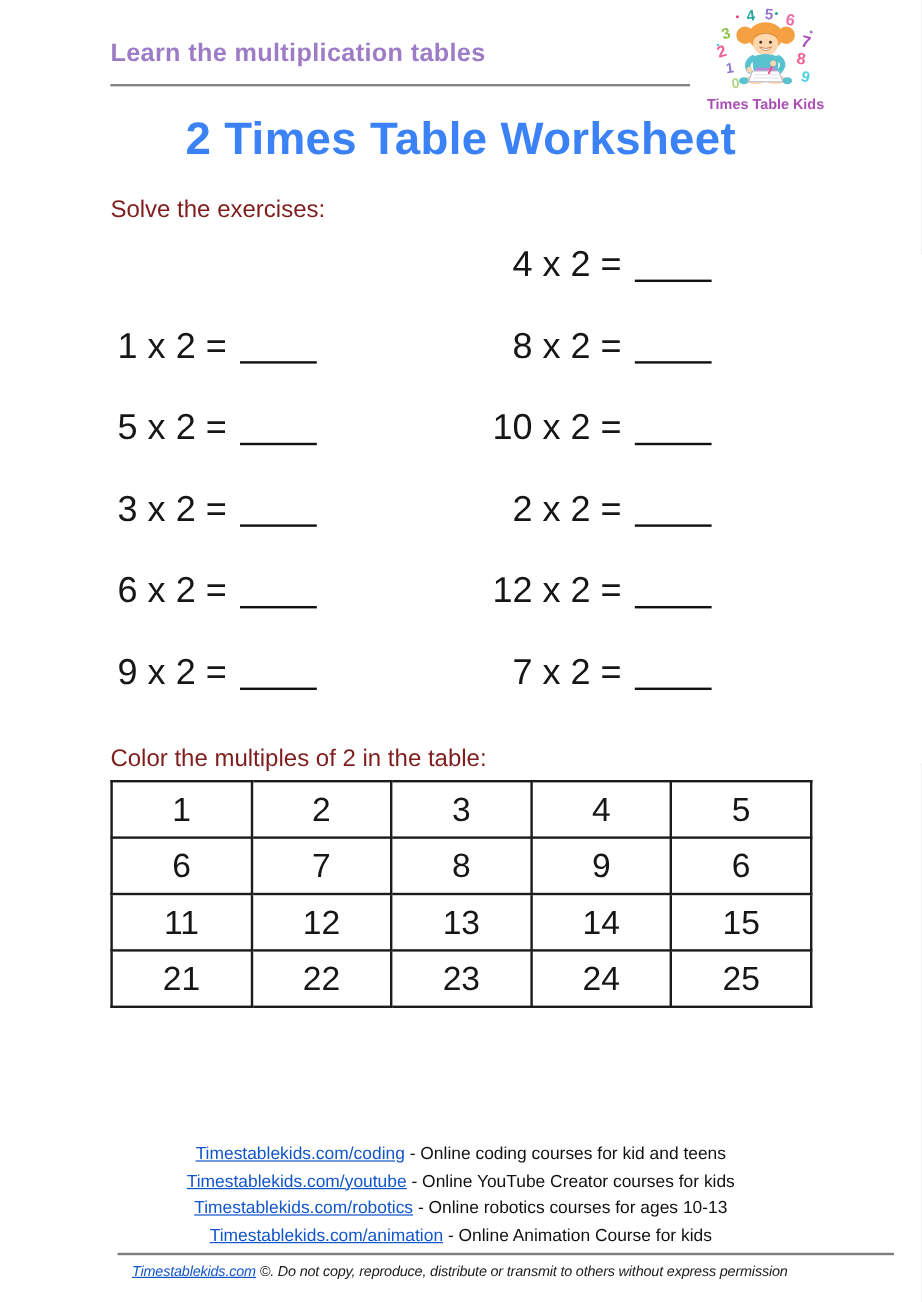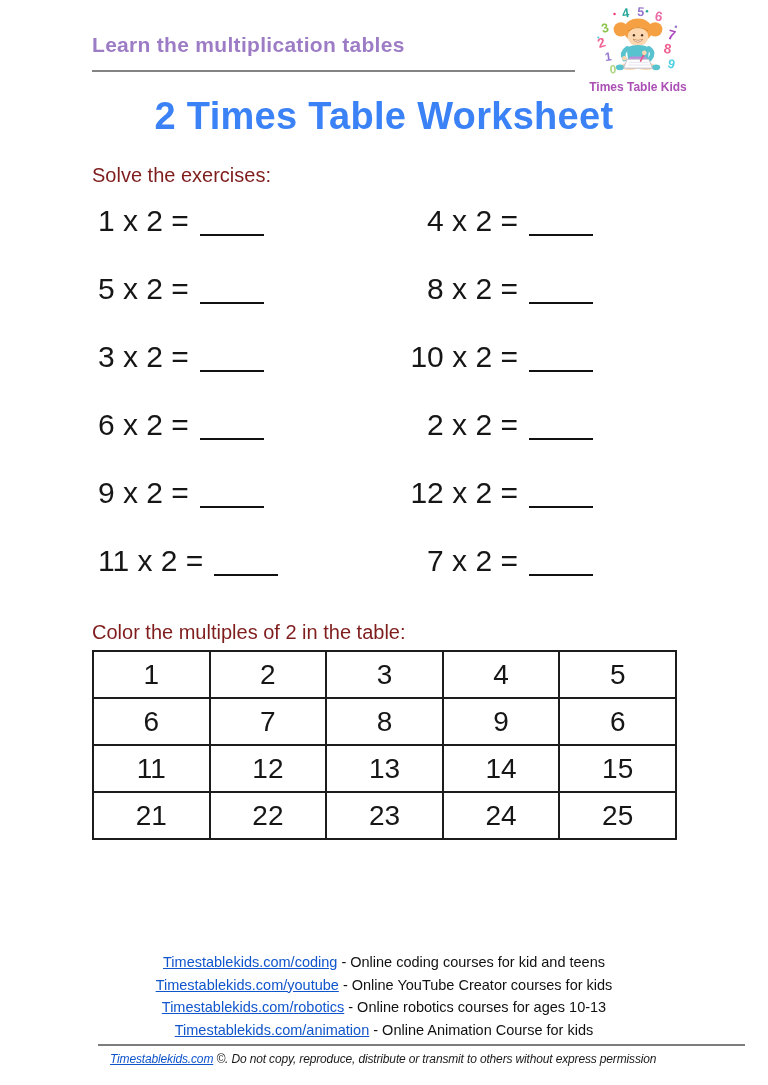--- a/index.html
+++ b/index.html
@@ -134,21 +134,20 @@
   <h1 class="title">2 Times Table Worksheet</h1>
 
   <div class="section-heading ex-heading">Solve the exercises:</div>
   <div class="exercises">
     <div class="ex-col" id="ex-left">
         <div class="ex-row"><span>1 x 2 =</span><span class="blank"></span></div>
         <div class="ex-row"><span>5 x 2 =</span><span class="blank"></span></div>
         <div class="ex-row"><span>3 x 2 =</span><span class="blank"></span></div>
         <div class="ex-row"><span>6 x 2 =</span><span class="blank"></span></div>
         <div class="ex-row"><span>9 x 2 =</span><span class="blank"></span></div>
-        <div class="ex-row"><span>11 x 2 =</span><span class="blank"></span></div>
       </div>
     <div class="ex-col right" id="ex-right">
         <div class="ex-row"><span>4 x 2 =</span><span class="blank"></span></div>
         <div class="ex-row"><span>8 x 2 =</span><span class="blank"></span></div>
         <div class="ex-row"><span>10 x 2 =</span><span class="blank"></span></div>
         <div class="ex-row"><span>2 x 2 =</span><span class="blank"></span></div>
         <div class="ex-row"><span>12 x 2 =</span><span class="blank"></span></div>
         <div class="ex-row"><span>7 x 2 =</span><span class="blank"></span></div>
       </div>
   </div>

